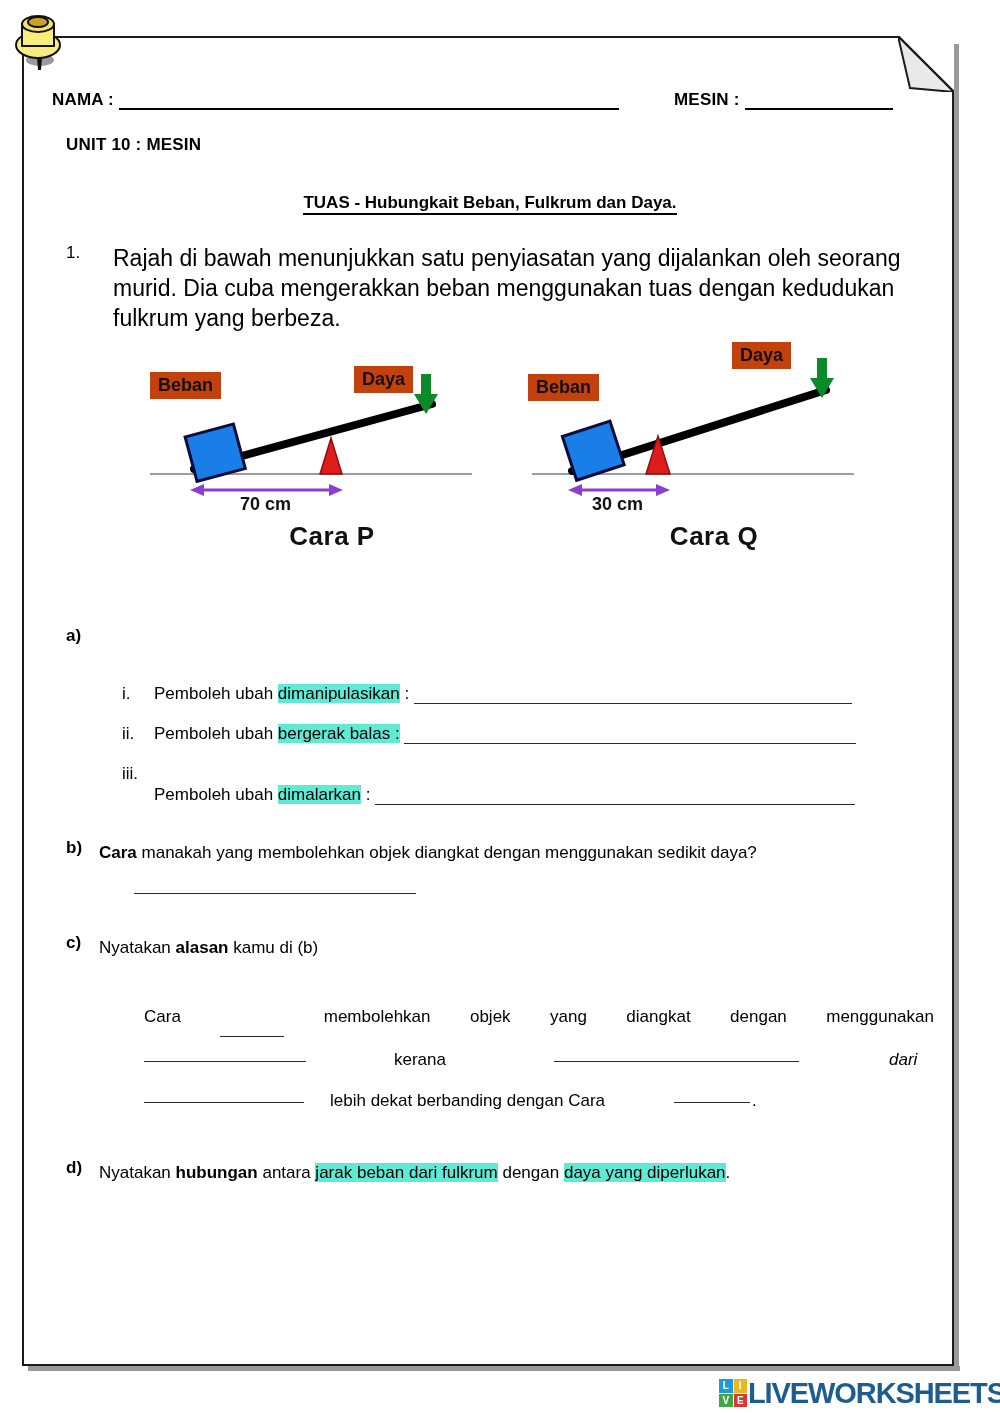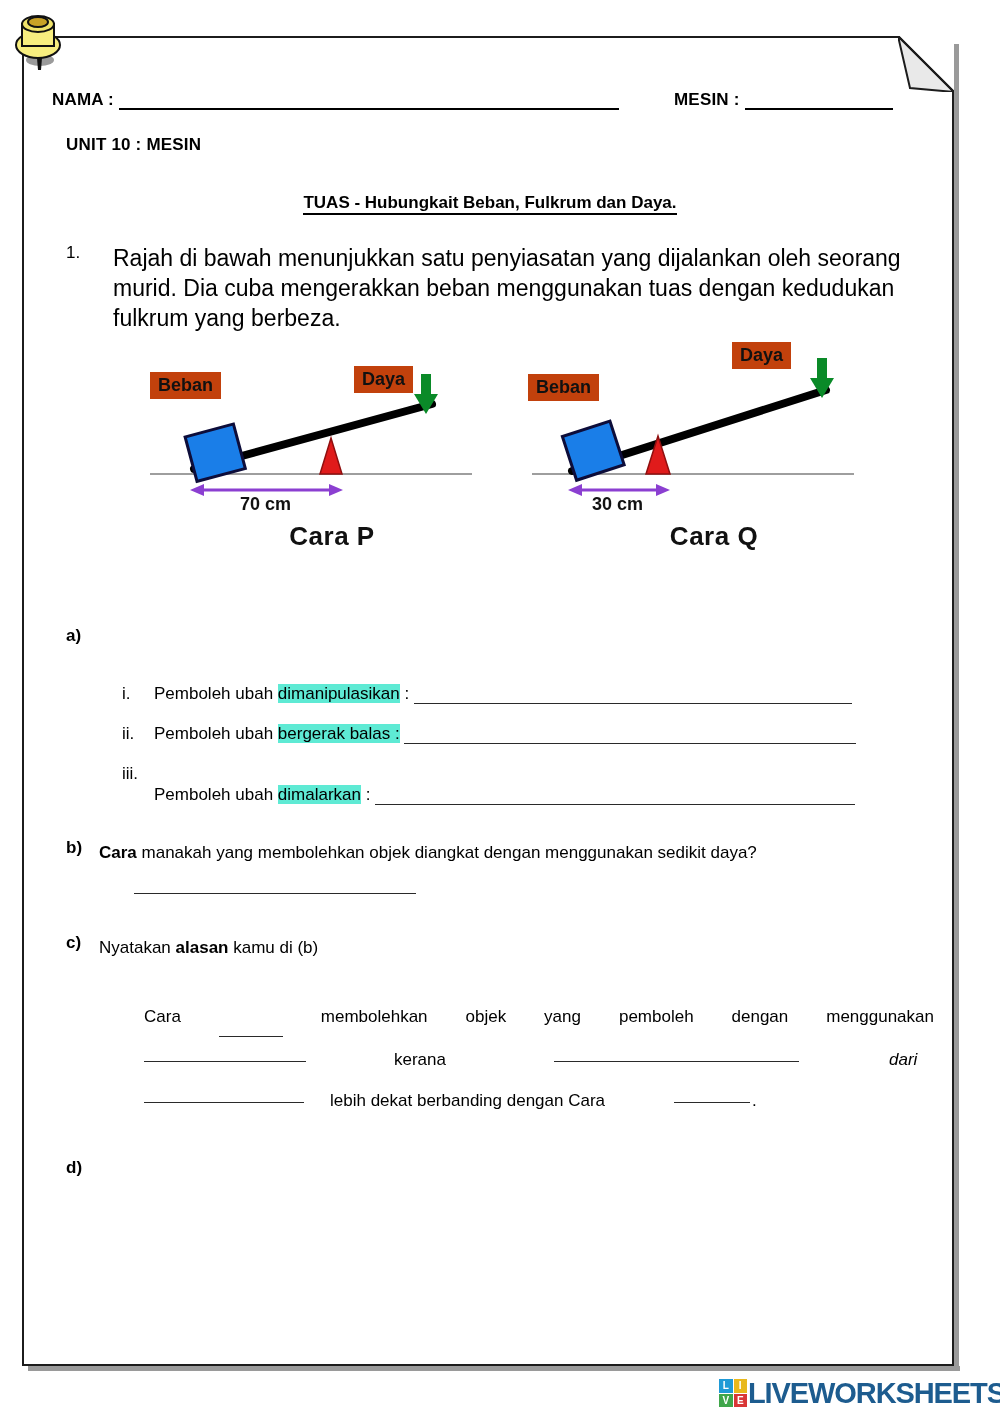--- a/index.html
+++ b/index.html
@@ -331,39 +331,42 @@
       <span>Nyatakan </span><b class="bold">alasan</b><span> kamu di (b)</span>
     </div>
 
     <div class="para" style="top:958px;">
       <div class="para-just" style="width:790px;">
         <span>Cara</span>
         <span class="rule-thin" style="width:64px; height:12px;"></span>
         <span>membolehkan</span>
         <span>objek</span>
         <span>yang</span>
-        <span>pemboleh</span>
+        <span>diangkat</span>
         <span>dengan</span>
         <span>menggunakan</span>
       </div>
       <div style="width:790px; position:relative; height:41px;">
         <span class="rule-thin" style="position:absolute; left:0; top:24px; width:162px; height:0;"></span>
         <span style="position:absolute; left:250px; top:2px;">kerana</span>
         <span class="rule-thin" style="position:absolute; left:410px; top:24px; width:245px; height:0;"></span>
         <span style="position:absolute; left:745px; top:2px;font-style:italic;">dari</span>
       </div>
       <div style="width:790px; position:relative; height:41px;">
         <span class="rule-thin" style="position:absolute; left:0; top:24px; width:160px; height:0;"></span>
         <span style="position:absolute; left:186px; top:2px;">lebih dekat berbanding dengan Cara</span>
         <span class="rule-thin" style="position:absolute; left:530px; top:24px; width:76px; height:0;"></span>
         <span style="position:absolute; left:608px; top:2px;">.</span>
       </div>
     </div>
 
     <div class="abs sec-letter" style="top:1120px;">d)</div>
+    <div class="abs sec-text" style="top:1120px;">
+      <span>Nyatakan </span><b class="bold">hubungan</b><span> antara </span><span class="hl">jarak beban dari fulkrum</span><span> dengan </span><span class="hl">daya yang diperlukan</span><span>.</span>
+    </div>
 
 
     <div id="lw-logo">
       <div id="lw-grid">
         <div class="lw-cell" style="background:#1f9ad6;">L</div>
         <div class="lw-cell" style="background:#e8b81c;">I</div>
         <div class="lw-cell" style="background:#3fa64a;">V</div>
         <div class="lw-cell" style="background:#d93636;">E</div>
       </div>
       <div id="lw-word">LIVEWORKSHEETS</div>

